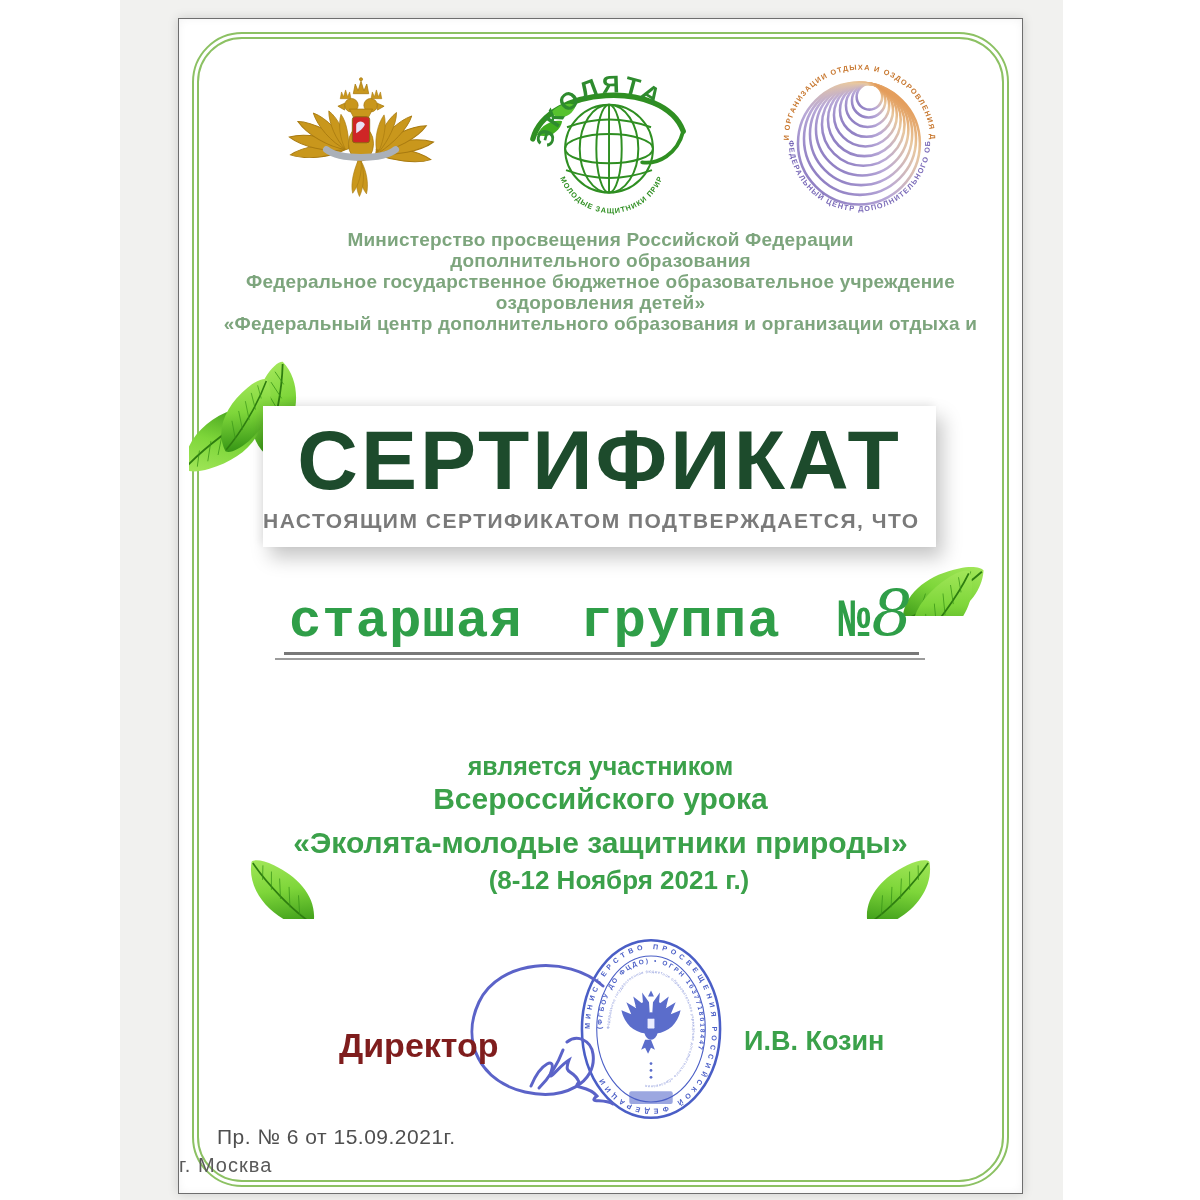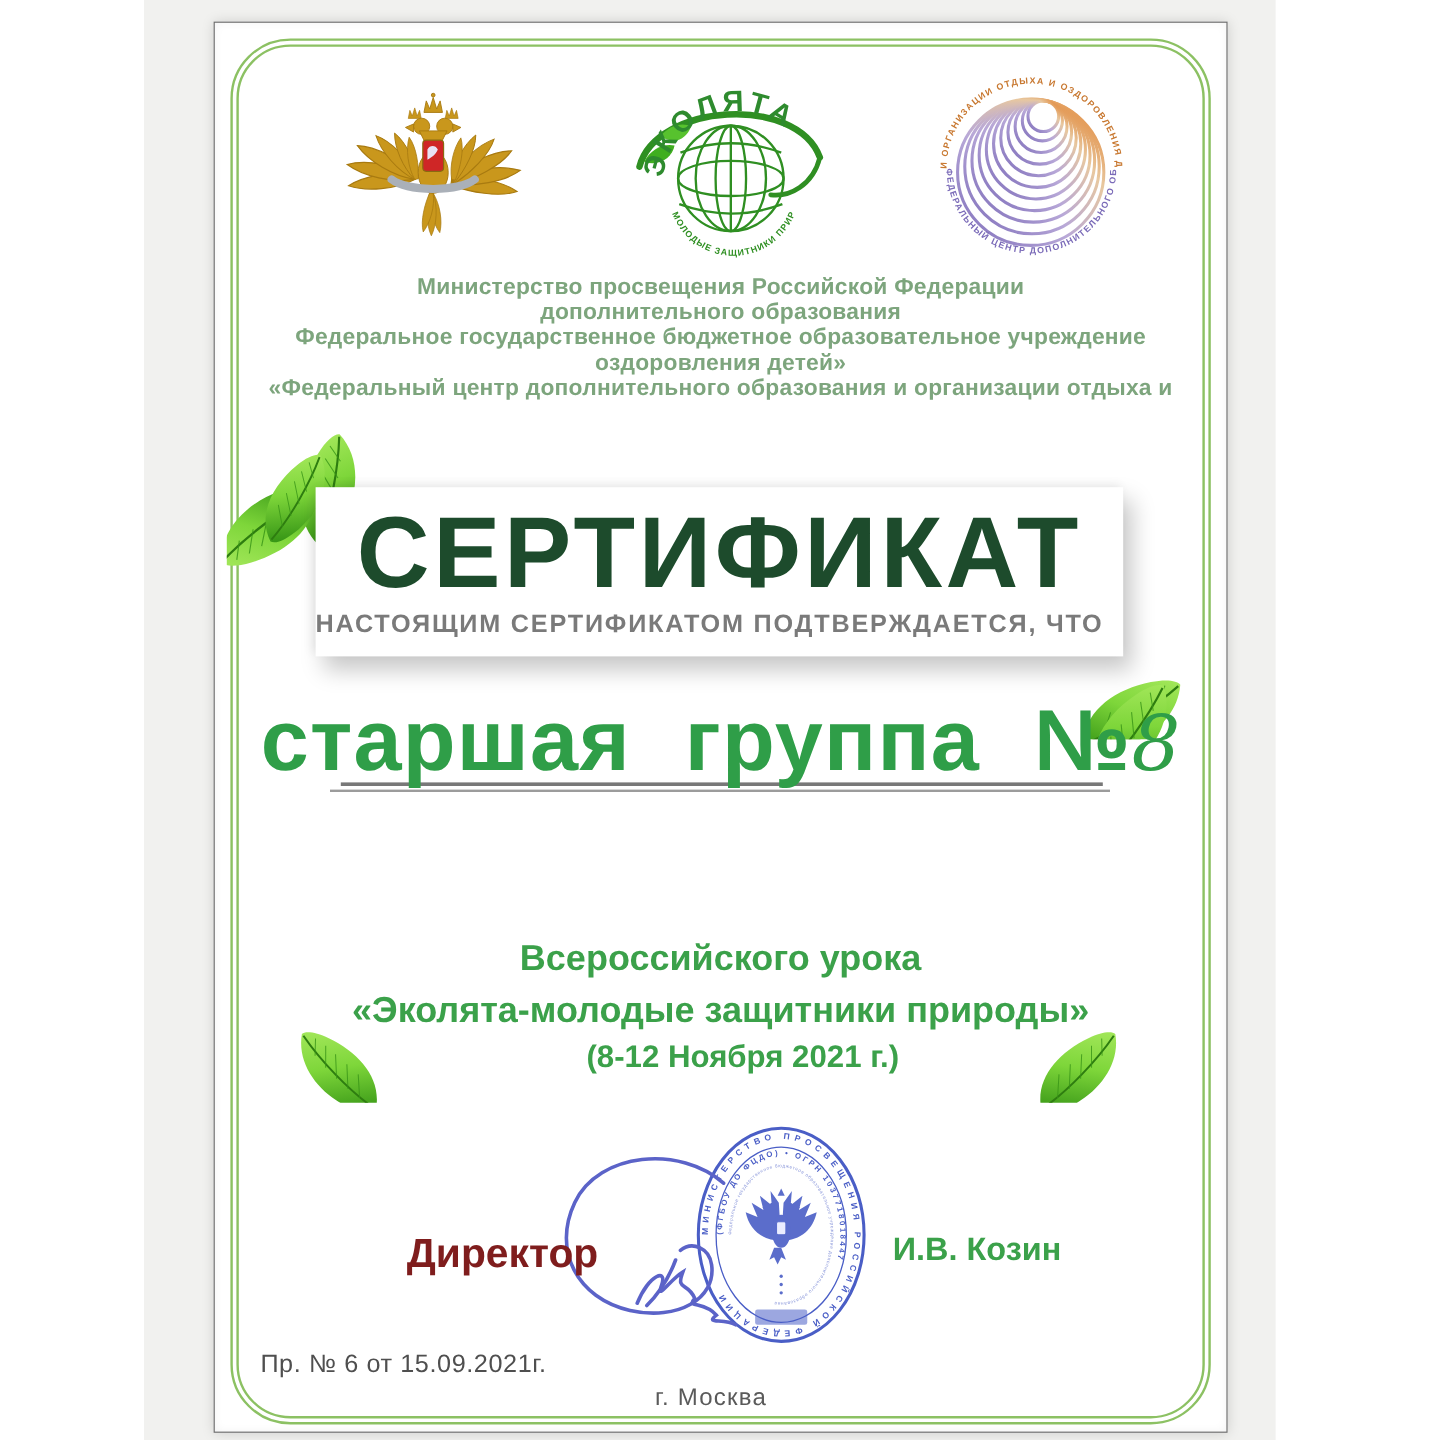--- a/index.html
+++ b/index.html
@@ -39,35 +39,35 @@
   .leaves{position:absolute;z-index:1;}
   .leaves-tl{left:10px;top:338px;width:160px;height:115px;}
   .leaves-br{left:708px;top:497px;width:120px;height:100px;}
   .leaf-side{position:absolute;z-index:1;width:105px;height:90px;}
   .leaf-mid-left{left:52px;top:810px;}
   .leaf-mid-right{left:666px;top:810px;}
   .recipient{
     position:absolute;left:0;right:0;top:558px;text-align:center;z-index:3;
     color:#2f9e48;white-space:nowrap;
   }
-  .recipient .rname{font-weight:bold;font-size:72px;letter-spacing:1px;word-spacing:24px;}
+  .recipient .rname{font-weight:bold;font-size:54px;letter-spacing:1px;word-spacing:24px;font-family:Liberation Mono, monospace;}
   .recipient .rnum{font-weight:normal;font-style:italic;font-size:64px;font-family:"DejaVu Serif",serif;}
   .underline1{position:absolute;left:105px;width:635px;top:633px;height:3px;background:#787878;z-index:2;}
   .underline2{position:absolute;left:96px;width:650px;top:639px;height:2px;background:#9c9c9c;z-index:2;}
   .pline{position:absolute;left:0;right:0;text-align:center;color:#3ba14a;font-weight:bold;white-space:nowrap;}
   .p1{top:733px;font-size:25px;}
   .p2{top:763px;font-size:30px;}
   .p3{top:807px;font-size:30px;}
   .p4{top:846px;font-size:26px;margin-left:37px;}
   .sig-role{position:absolute;left:160px;top:1007px;font-size:34px;font-weight:bold;color:#7f1d1d;z-index:4;}
   .sig-name{position:absolute;left:565px;top:1007px;font-size:27px;font-weight:bold;color:#3ba14a;z-index:4;}
   .sig-svg{position:absolute;left:266px;top:933px;width:232px;height:168px;z-index:3;}
   .stamp-svg{position:absolute;left:398px;top:916px;width:148px;height:188px;z-index:2;}
   .footer-order{position:absolute;left:38px;top:1106px;font-size:21px;color:#4f4f4f;letter-spacing:.5px;}
-  .footer-city{position:absolute;left:0;right:16px;top:1135px;text-align:center;font-size:20px;color:#5a5a5a;letter-spacing:1px;}
+  .footer-city{position:absolute;left:0;right:16px;top:1135px;text-align:left;font-size:20px;color:#5a5a5a;letter-spacing:1px;}
   .defs-holder{position:absolute;width:0;height:0;overflow:hidden;}
 </style>
 </head>
 <body>
 
 <svg class="defs-holder" aria-hidden="true">
   <defs>
     <linearGradient id="leafGrad" x1="0" y1="1" x2="1" y2="0">
       <stop offset="0" stop-color="#2f8f12"></stop>
       <stop offset="0.55" stop-color="#7ed63a"></stop>
@@ -215,20 +215,21 @@
     <use href="#leafShape" transform="translate(6,58) rotate(-8) scale(0.92)"></use>
     <use href="#leafShape" transform="translate(2,92) rotate(-30) scale(0.9)"></use>
   </svg>
 
   <div class="recipient">
     <span class="rname">старшая группа №</span><span class="rnum">8</span>
   </div>
   <div class="underline1"></div>
   <div class="underline2"></div>
 
+  <div class="pline p1">является участником</div>
   <div class="pline p2">Всероссийского урока</div>
   <div class="pline p3">«Эколята-молодые защитники природы»</div>
   <div class="pline p4">(8-12 Ноября 2021 г.)</div>
 
   <svg class="leaf-side leaf-mid-left" viewBox="0 0 105 90">
     <use href="#leafShape" transform="translate(101,56) scale(-1,1) rotate(-22) scale(0.85)"></use>
   </svg>
   <svg class="leaf-side leaf-mid-right" viewBox="0 0 105 90">
     <use href="#leafShape" transform="translate(4,56) rotate(-22) scale(0.85)"></use>
   </svg>

